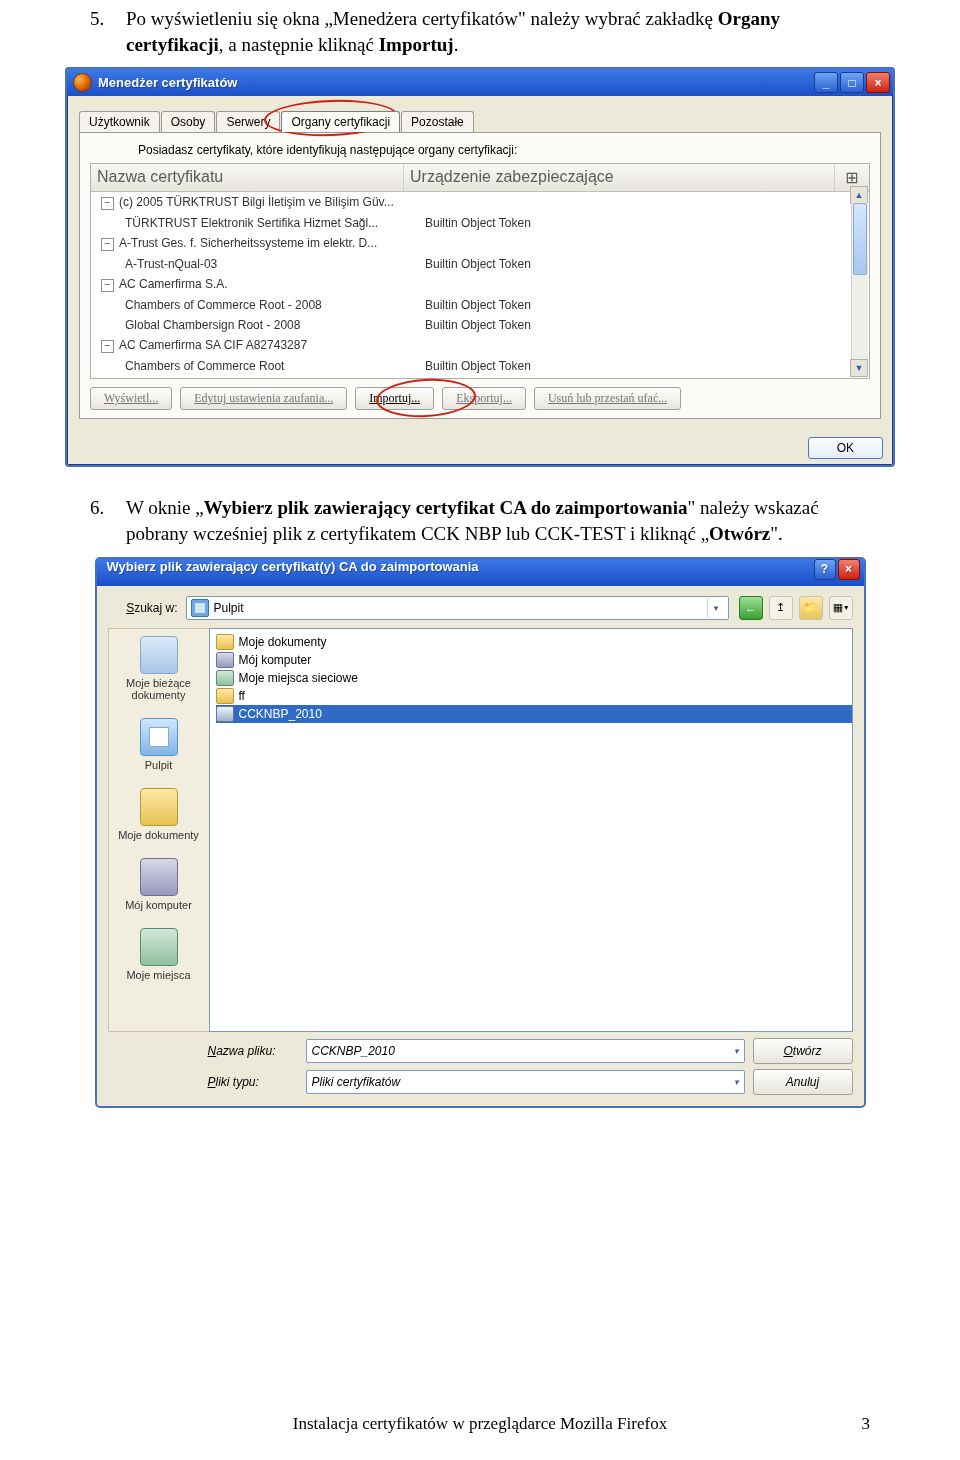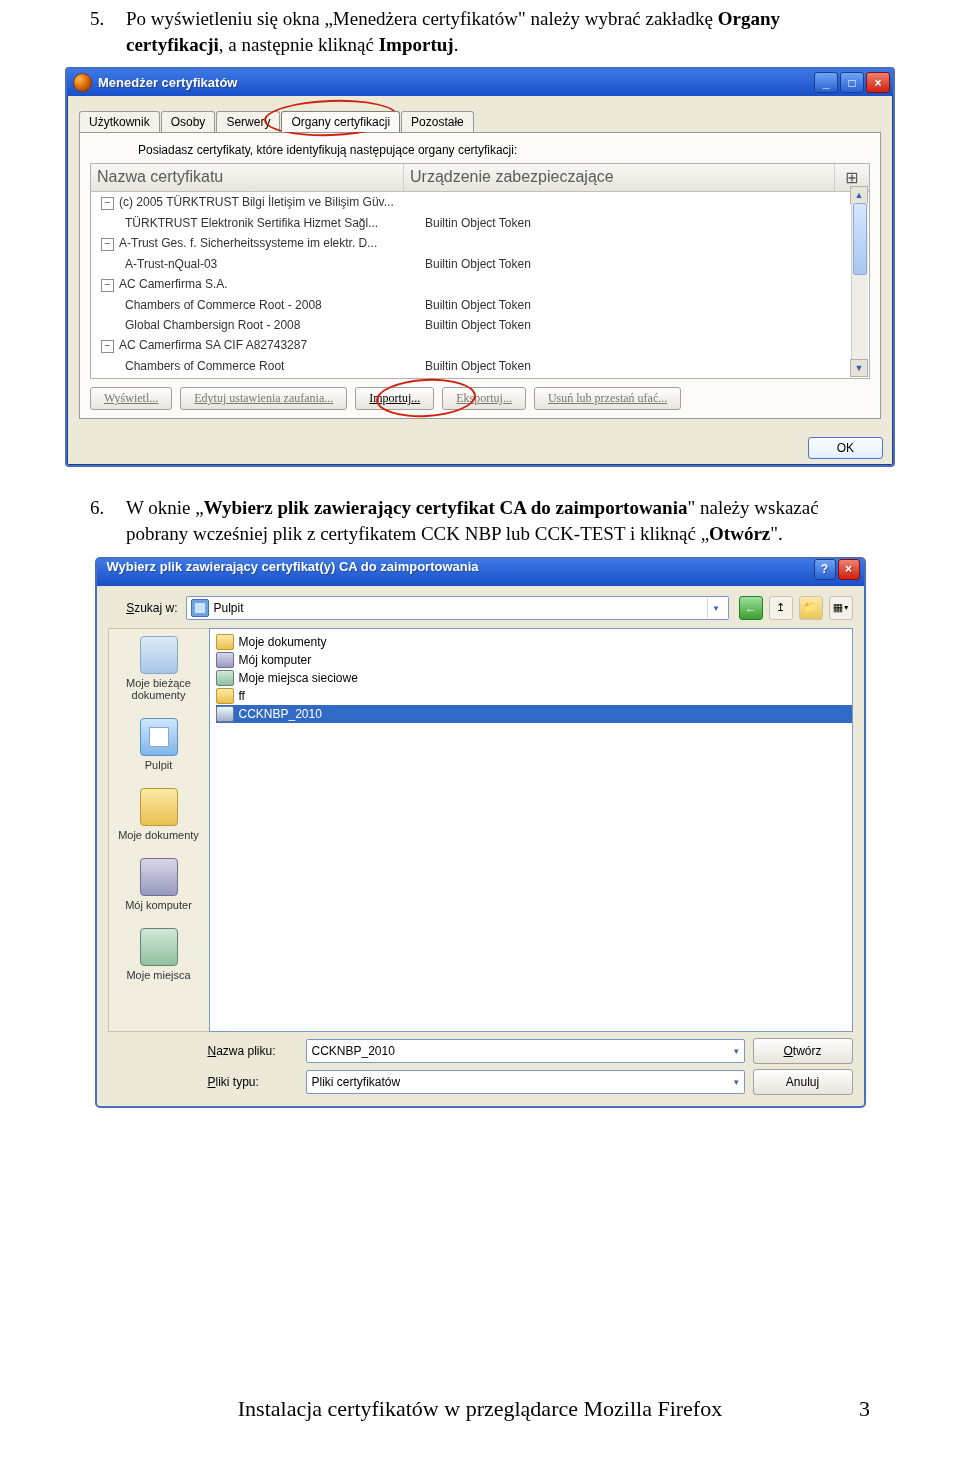--- a/index.html
+++ b/index.html
@@ -182,29 +182,29 @@
   .fic{width:16px;height:14px;border-radius:2px;}
   .fic.folder{background:linear-gradient(#ffe9a8,#e8c050);border:1px solid #c09830;}
   .fic.pc{background:linear-gradient(#d8d8e8,#9898c0);border:1px solid #707090;}
   .fic.net{background:linear-gradient(#d0e8d8,#90c0a0);border:1px solid #608870;}
   .fic.cert{background:linear-gradient(#d8e0e8,#90a0b4);border:1px solid #607084;}
   .fitem.sel{background:#316ac5;color:#fff;}
   .fitem.sel .fic{filter:brightness(1.1);}
 
   .fd-bottom{display:flex;margin-top:6px;}
   .fd-bottom-left{width:100px;}
-  .fd-bottom-grid{flex:1;display:grid;grid-template-columns:90px 1fr 100px;gap:5px 8px;align-items:center;}
+  .fd-bottom-grid{flex:1;display:grid;grid-template-columns:90px 1fr 100px;gap:5px 8px;align-items:center;font-style:italic;}
   .fd-lab{text-align:left;font-size:12px;}
   .fd-inp{border:1px solid #7a98c8;background:#fff;height:22px;display:flex;align-items:center;padding:0 5px;border-radius:2px;}
   .fd-inp .dd{margin-left:auto;font-size:9px;color:#315dbb;}
   .fd-btn{border:1px solid #a0a0a0;background:linear-gradient(#fefefe,#e7e5db);border-radius:3px;height:24px;display:flex;align-items:center;justify-content:center;font-size:12px;}
 
   .footer{
-    position:absolute;bottom:38px;left:0;right:0;
-    font-size:22px;color:#000;
+    position:absolute;bottom:26px;left:0;right:0;
+    font-size:17px;color:#000;
     display:flex;justify-content:center;
   }
   .footer .fn{margin-left:auto;margin-right:auto;}
   .footer .pg{position:absolute;right:90px;}
 </style>
 </head>
 <body>
 
 <div class="step" style="margin-top:6px;">
   <div class="num">5.</div>

